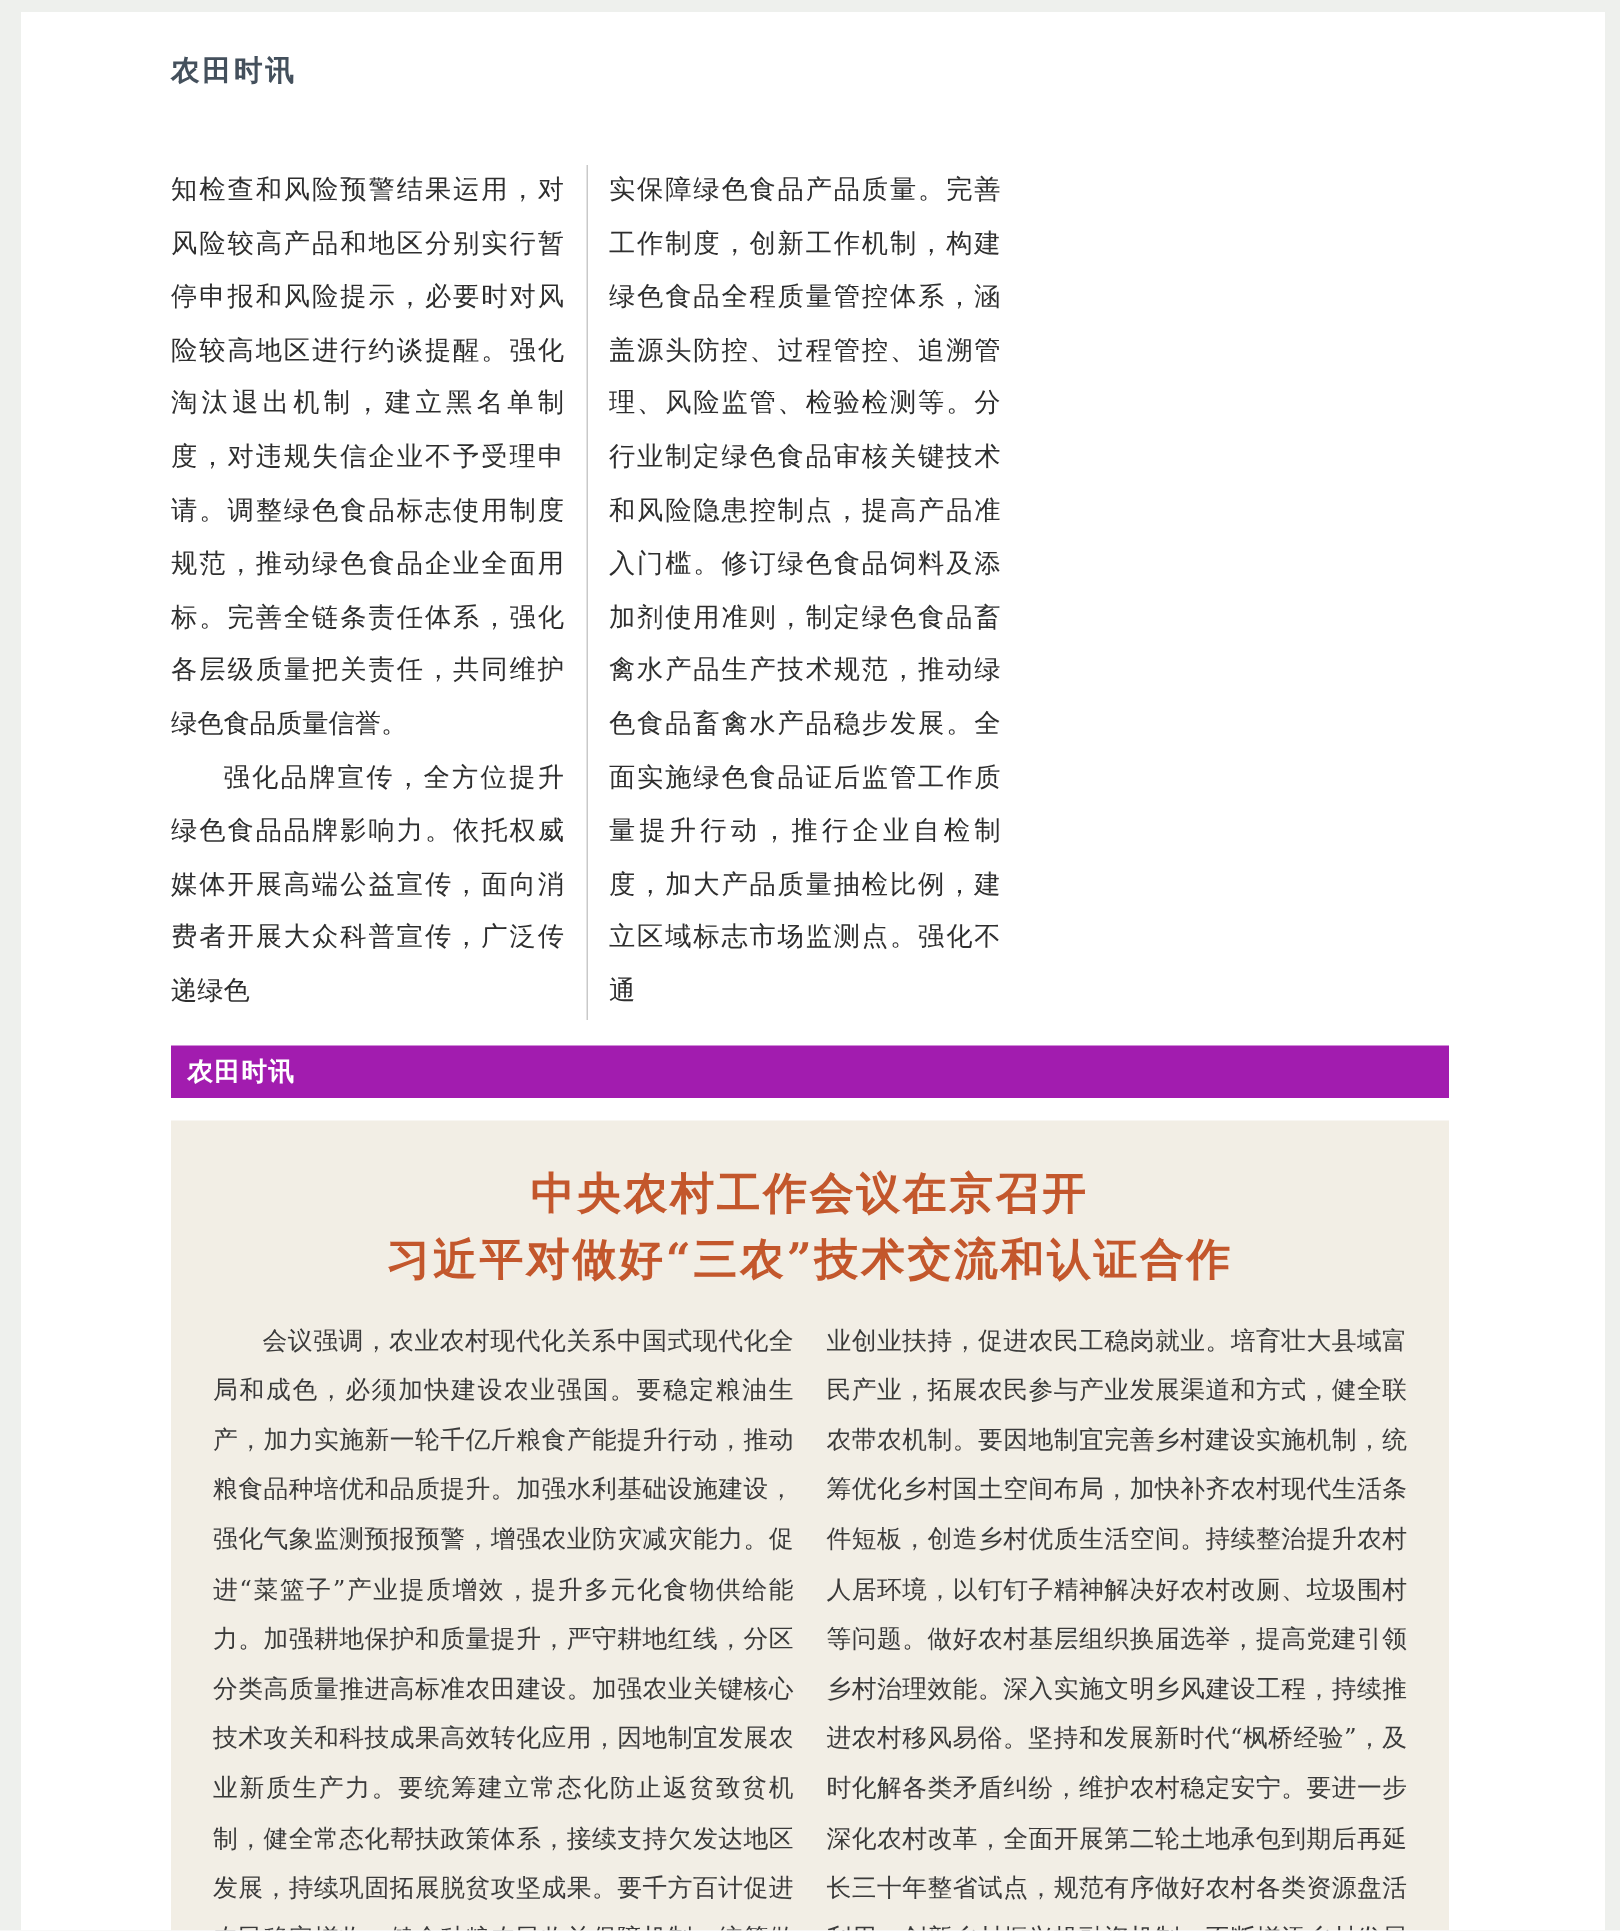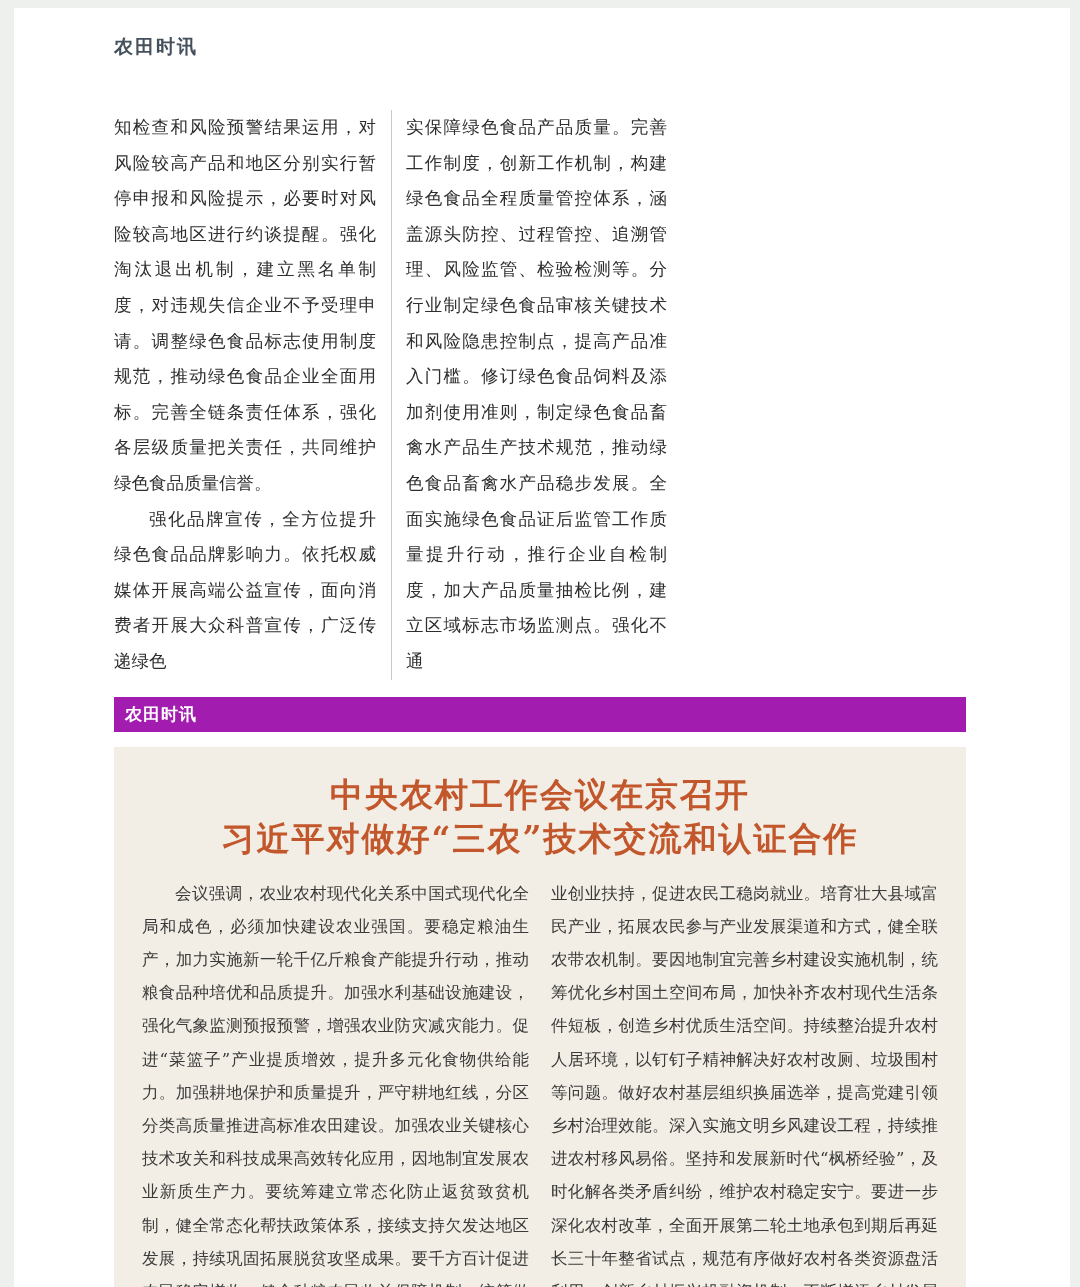--- a/index.html
+++ b/index.html
@@ -68,21 +68,21 @@
     padding: 26px 28px 24px 28px;
   }
   .article-title {
     text-align: center;
     color: #c3572c;
     font-weight: bold;
     margin-bottom: 16px;
   }
   .title-line {
     display: block;
-    font-size: 33px;
+    font-size: 29px;
     line-height: 44px;
     letter-spacing: 2px;
   }
   .article-cols {
     display: flex;
     gap: 22px;
     margin-top: 6px;
   }
   .article-col {
     flex: 1 1 0;

